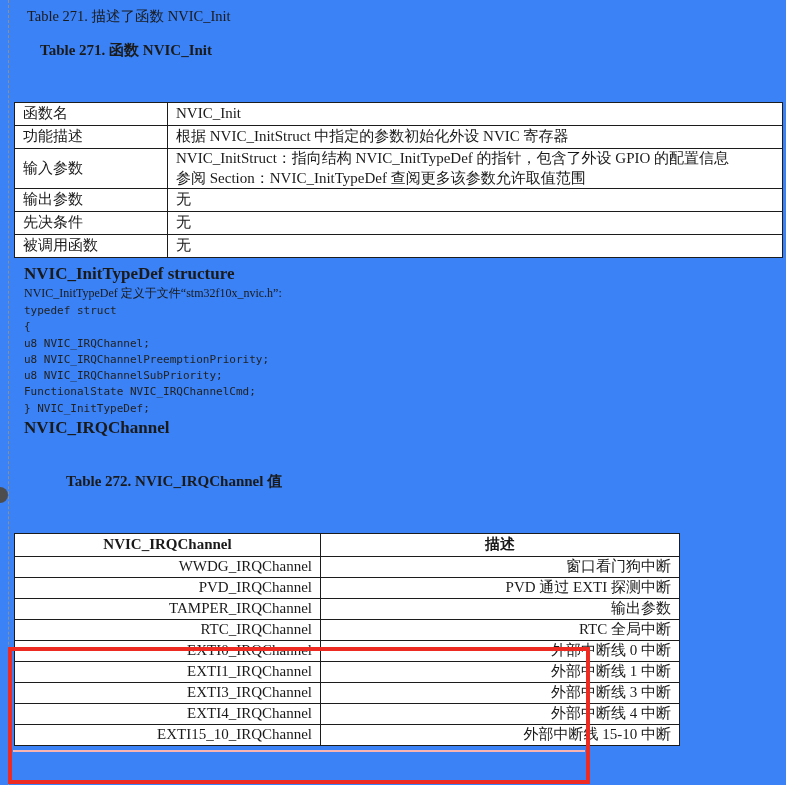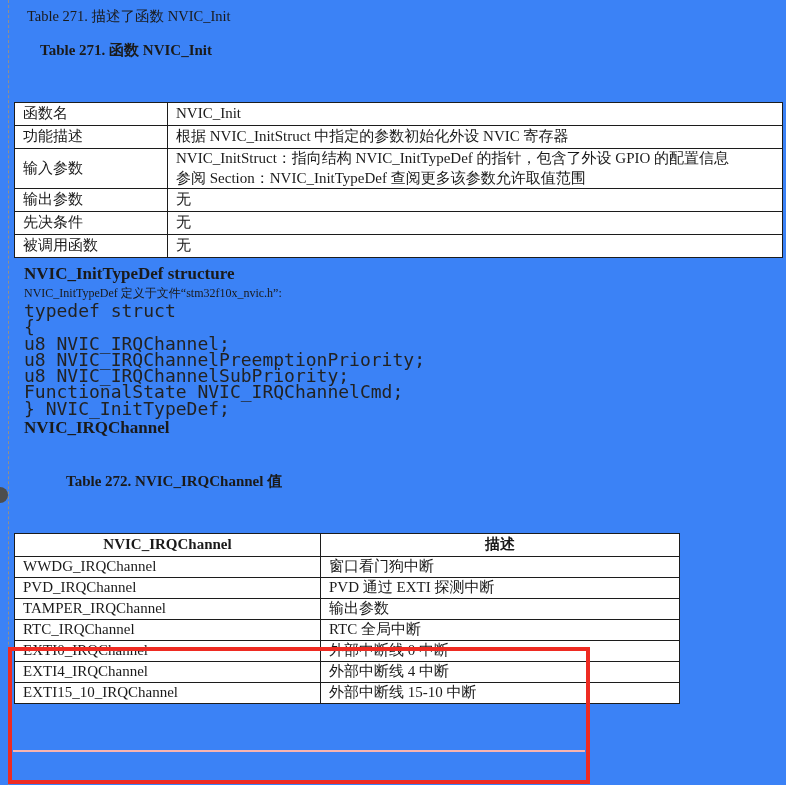--- a/index.html
+++ b/index.html
@@ -25,33 +25,33 @@
   #caption-272{left:24px;top:472px;margin-left:42px;}
 
   table{border-collapse:collapse;table-layout:fixed;background:#fff;}
   table, th, td{border:1.8px solid #1c1c1c;margin-top:40px;}
   td,th{padding:0 8px;font-size:15px;line-height:1.3;vertical-align:middle;overflow:hidden;}
   #table-271{position:absolute;left:14px;top:62px;width:769px;}
   #table-271 td{height:22px;white-space:pre-line;}
   #table-271 col.c1{width:153px;}
   #table-272{position:absolute;left:14px;top:493px;width:666px;}
   #table-272 th{height:22px;text-align:center;font-weight:bold;}
-  #table-272 td{height:20px;}
+  #table-272 td{height:20px;text-align:right;}
   #table-272 col.c1{width:306px;}
 
   .heading{position:absolute;left:24px;font-size:17px;font-weight:bold;white-space:nowrap;}
   #struct-heading{top:264px;}
   #irq-heading{top:418px;}
   .body-line{position:absolute;left:24px;font-size:12px;white-space:nowrap;}
   #def-line{top:285px;}
   #irq-desc{top:441px;}
   .code-block{
     position:absolute;left:24px;top:303px;
     font-family:"DejaVu Sans Mono","Liberation Mono",monospace;
-    font-size:18px;line-height:16.3px;margin:0;color:#222;
+    font-size:11px;line-height:16.3px;margin:0;color:#222;
     white-space:pre;
   }
   .highlight-box{
     position:absolute;left:8px;top:647px;width:582px;height:137px;
     border:4px solid #ee2b22;box-sizing:border-box;
     pointer-events:none;
   }
   .highlight-inner-line{
     position:absolute;left:13px;top:750px;width:572px;height:2px;
     background:#f7b4b0;pointer-events:none;
@@ -143,20 +143,28 @@
         </tr>
         <tr>
           <td>RTC_IRQChannel</td>
           <td>RTC 全局中断</td>
         </tr>
         <tr>
           <td>EXTI0_IRQChannel</td>
           <td>外部中断线 0 中断</td>
         </tr>
         <tr>
+          <td>EXTI1_IRQChannel</td>
+          <td>外部中断线 1 中断</td>
+        </tr>
+        <tr>
+          <td>EXTI3_IRQChannel</td>
+          <td>外部中断线 3 中断</td>
+        </tr>
+        <tr>
           <td>EXTI4_IRQChannel</td>
           <td>外部中断线 4 中断</td>
         </tr>
         <tr>
           <td>EXTI15_10_IRQChannel</td>
           <td>外部中断线 15-10 中断</td>
         </tr>
       </tbody>
   </table>
 

